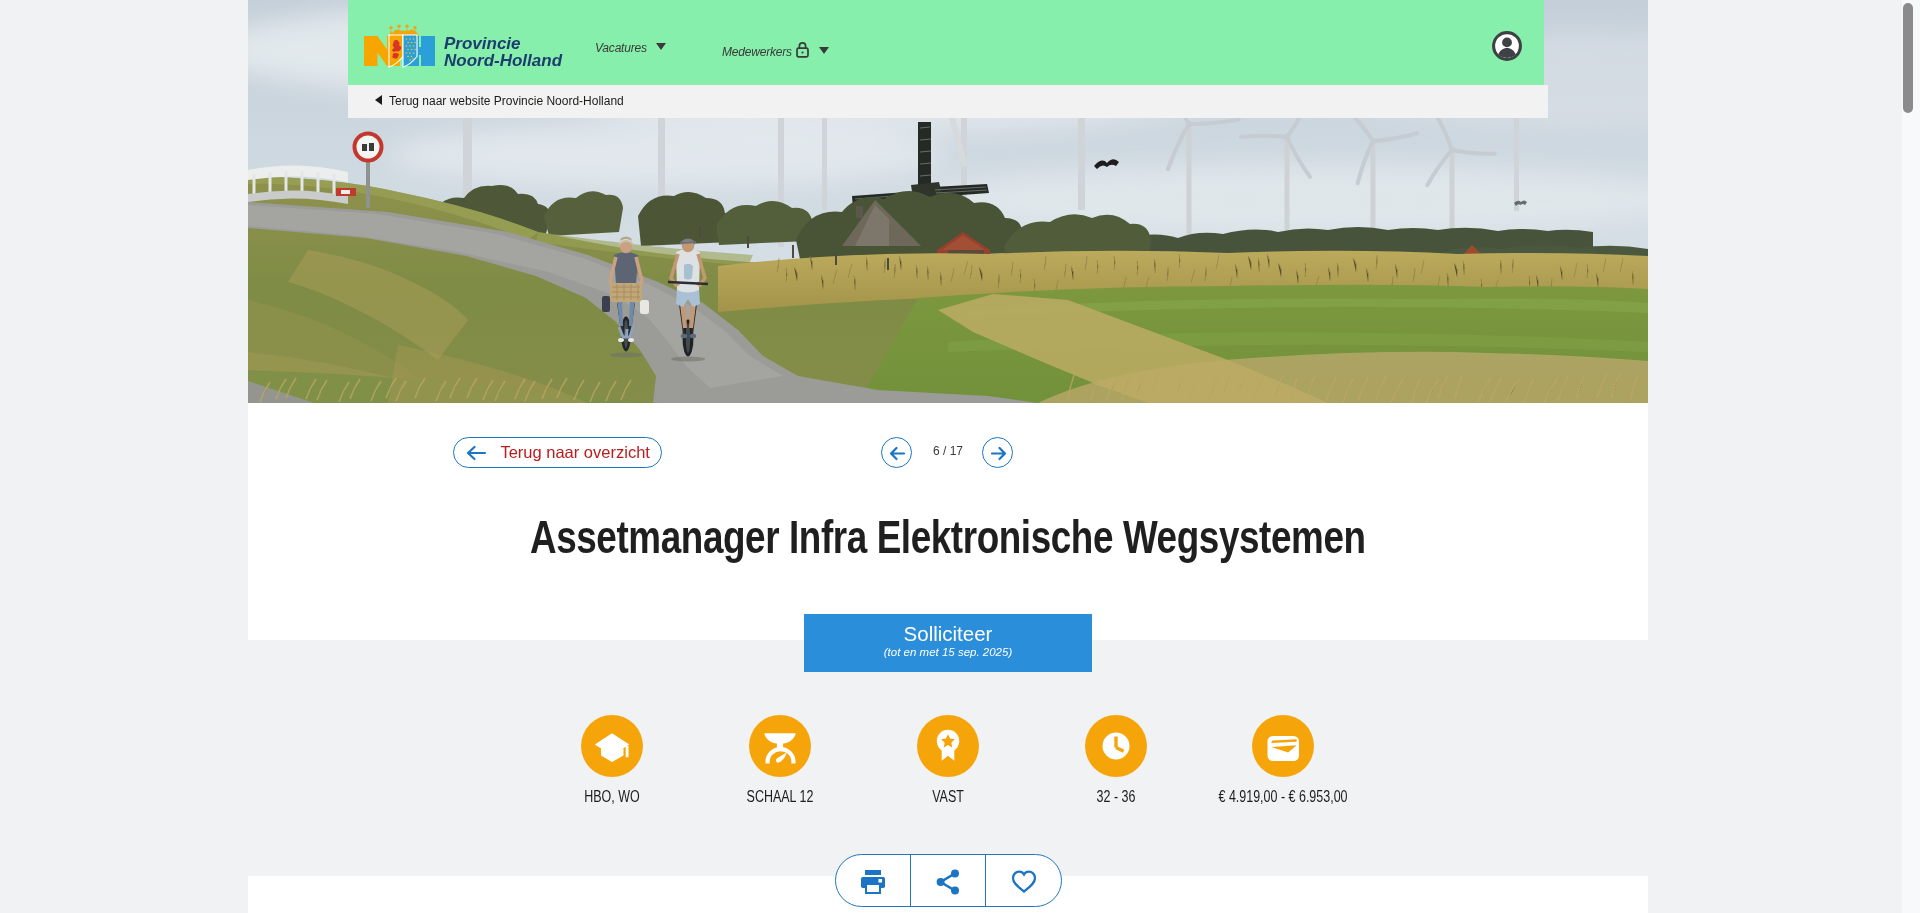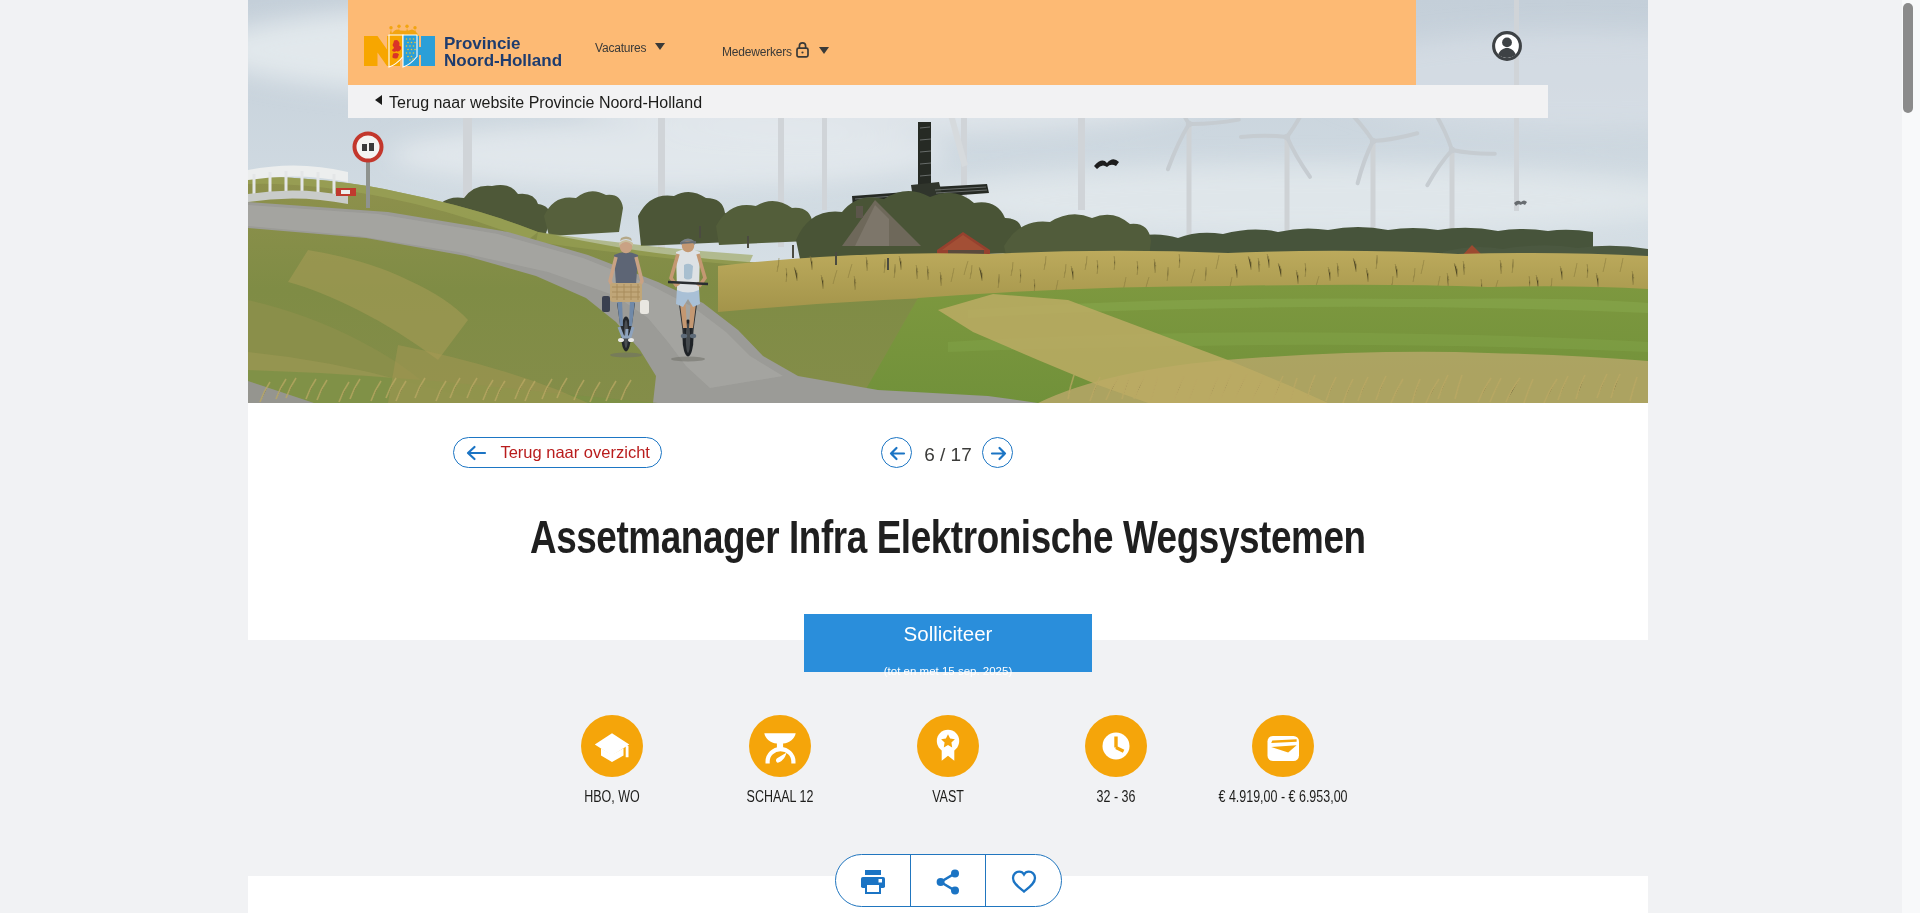--- a/index.html
+++ b/index.html
@@ -6,42 +6,42 @@
   * { margin:0; padding:0; box-sizing:border-box; }
   html,body { width:1920px; height:913px; overflow:hidden; background:#f1f2f4; }
   body { font-family:"Liberation Sans", sans-serif; }
   .page { position:relative; width:1920px; height:913px; background:#f1f2f4; }
   .content { position:absolute; left:248px; top:0; width:1400px; height:913px; background:#ffffff; }
   .hero { position:absolute; left:0; top:0; width:1400px; height:403px; }
   .graysec { position:absolute; left:0; top:640px; width:1400px; height:236px; background:#f1f2f4; }
 
   
   .hcard { position:absolute; left:100px; top:0; width:1200px; height:118px; }
-  .hwhite { position:absolute; left:0; top:0; width:1068px; height:85px; background:#fdba74; }
+  .hwhite { position:absolute; left:0; top:0; width:1196px; height:85px; background:#86efac;font-style:italic; }
   .hcrumb { position:absolute; left:0; top:85px; width:1200px; height:33px; background:#f2f2f3; }
-  .crumbtxt { position:absolute; left:41px; top:9px; font-size:16px; color:#1c1c1a; }
+  .crumbtxt { position:absolute; left:41px; top:9px; font-size:12px; color:#1c1c1a; }
   .crumbarr { position:absolute; left:27px; top:10px; width:0; height:0;
       border-top:5px solid transparent; border-bottom:5px solid transparent; border-right:7px solid #1c1c1a; }
   .navitem { position:absolute; top:41px; font-size:12px; letter-spacing:-0.2px; color:#3a3a38; }
   .caret { display:inline-block; width:0; height:0; border-left:5.5px solid transparent; border-right:5.5px solid transparent;
       border-top:7px solid #3a3a38; vertical-align:2px; margin-left:9px; }
   .account { position:absolute; left:1144px; top:31px; width:30px; height:30px; }
 
   
   .backpill { position:absolute; left:205px; top:437px; width:209px; height:31px; border:1.6px solid #1d76c4;
       border-radius:16px; color:#b91c1c; font-size:16.5px; line-height:28px; text-align:center; background:#fff; }
   .pgc { position:absolute; width:31px; height:31px; border:1.6px solid #1d76c4; border-radius:50%; background:#fff; }
-  .pgtxt { position:absolute; left:672px; top:444px; width:56px; text-align:center; font-size:19px; color:#3b3b39; }
+  .pgtxt { position:absolute; left:672px; top:444px; width:56px; text-align:center; font-size:12px; color:#3b3b39; }
 
   .title { position:absolute; left:0; top:510px; width:1400px; text-align:center; font-size:46px; font-weight:bold;
       color:#1f1f1f; letter-spacing:-0.5px; transform:scaleX(0.801); transform-origin:699px 50%; }
 
   .bluebtn { position:absolute; left:556px; top:614px; width:288px; height:58px; background:#2a8edb; color:#fff; text-align:center; }
   .bluebtn .l1 { font-size:20.5px; margin-top:8px; }
-  .bluebtn .l2 { font-size:11.5px; margin-top:19px; }
+  .bluebtn .l2 { font-size:11.5px; margin-top:0;font-style:italic; }
 
   .icn { position:absolute; width:62px; height:62px; border-radius:50%; background:#f5a50a; top:715px; }
   .iclabel { position:absolute; top:788px; font-size:16px; color:#1d1d1b; text-align:center; transform:scaleX(0.78); }
 
   .botpill { position:absolute; left:587px; top:854px; width:227px; height:53px; border:1.6px solid #2176bf;
       border-radius:27px; background:#fff; }
   .botpill .sep { position:absolute; top:0; width:0; height:100%; border-left:1.4px solid #2176bf; }
 
   .scrolltrack { position:absolute; left:1902px; top:0; width:18px; height:913px; background:#f8f9fa; }
   .scrollthumb { position:absolute; left:1px; top:3px; width:10px; height:110px; background:#8b8b8b; border-radius:5px; }

